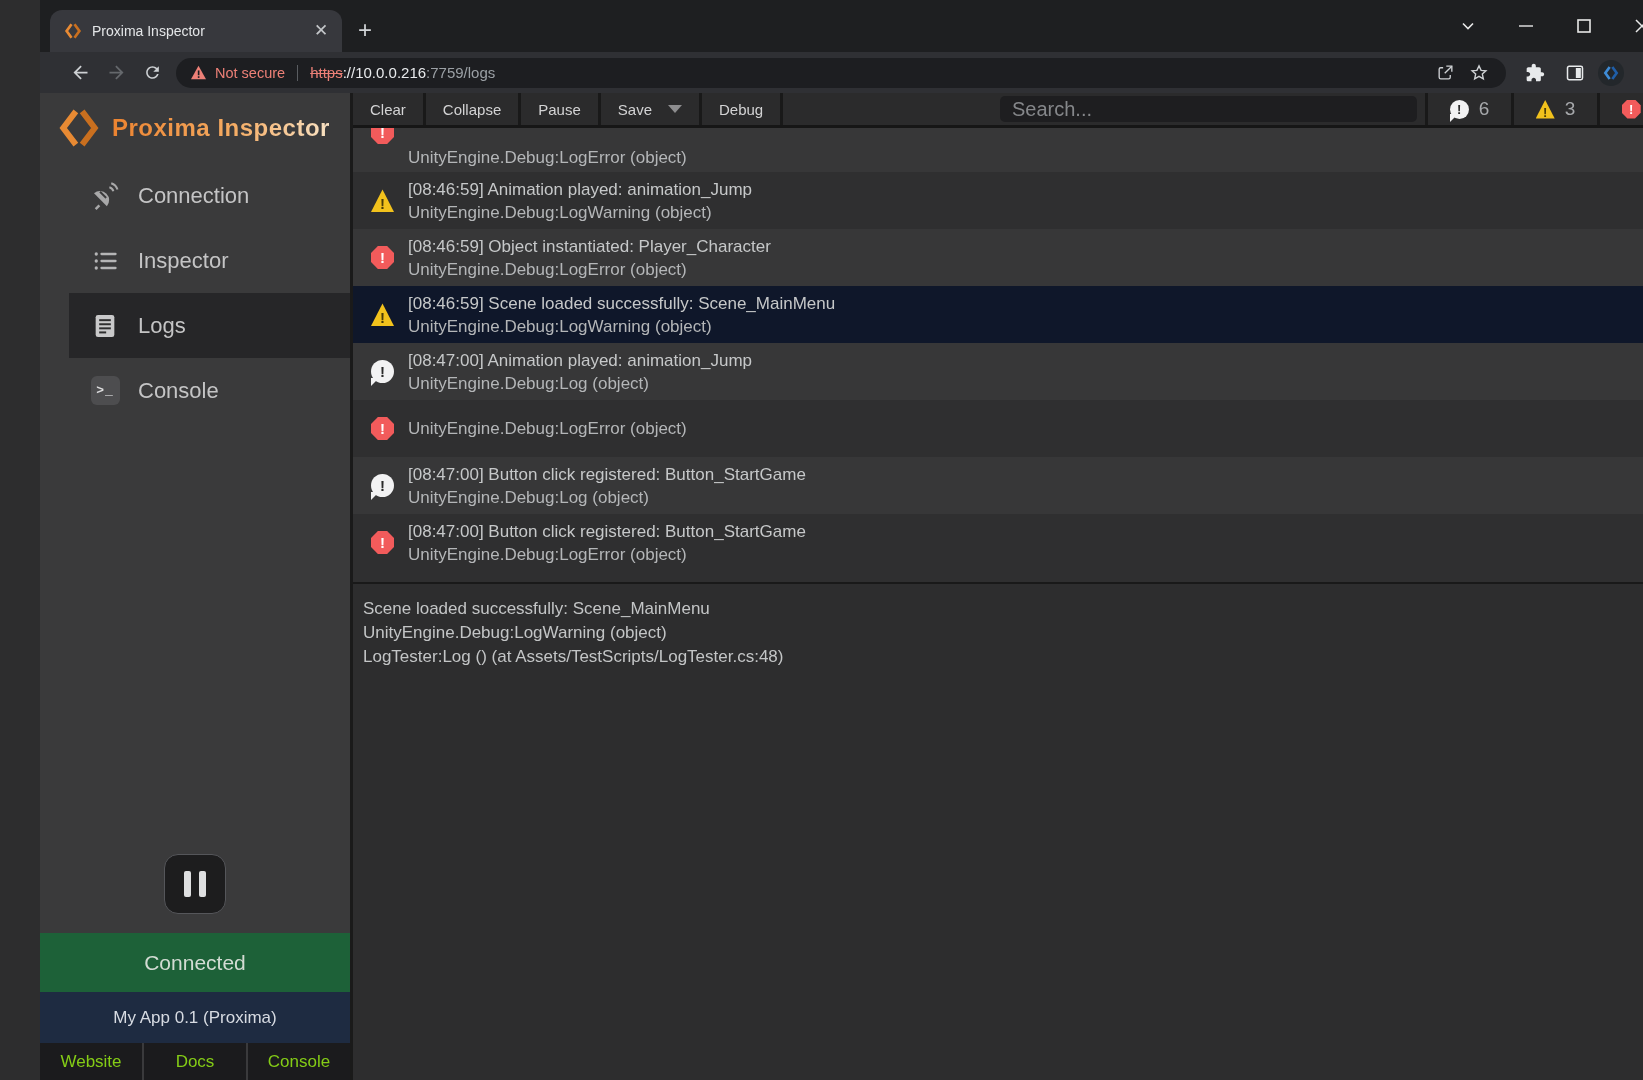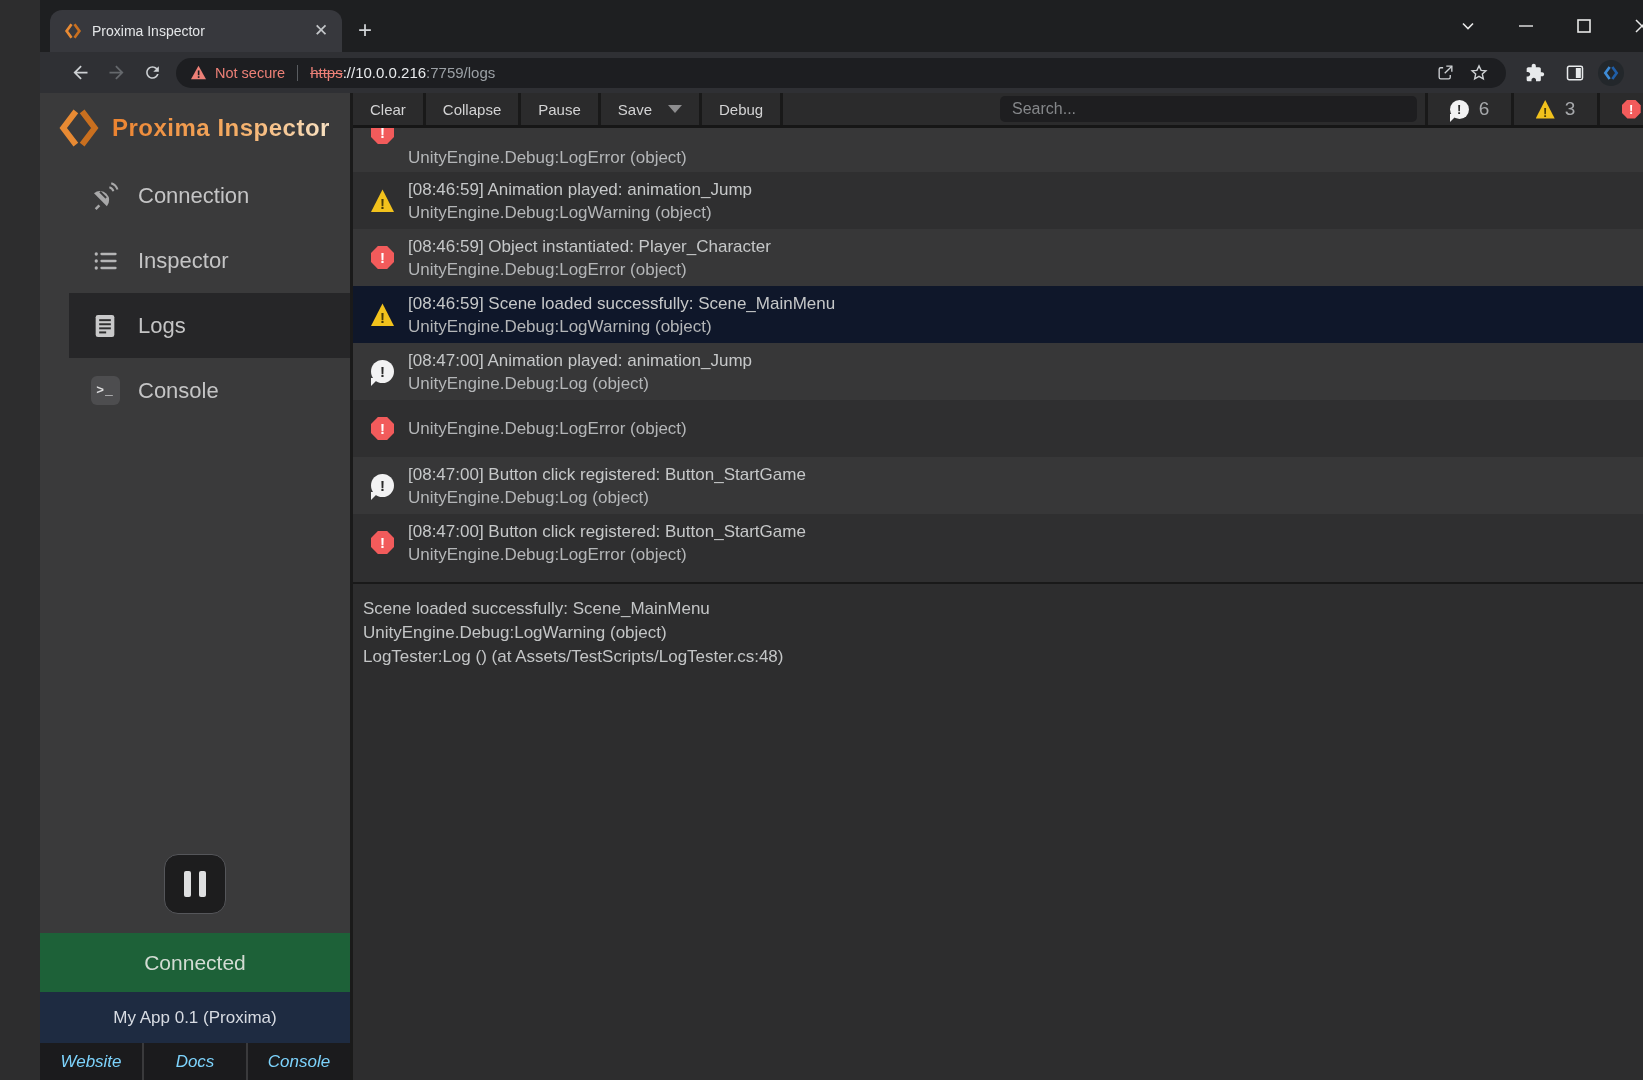--- a/index.html
+++ b/index.html
@@ -62,35 +62,35 @@
   .side-spacer { flex:1; }
   .pause-wrap { display:flex; justify-content:center; padding-bottom:19px; }
   .pause-btn { width:62px; height:60px; background:#1d1d1e; border:1px solid #55565a;
                border-radius:14px; display:flex; align-items:center; justify-content:center; gap:8px; }
   .pause-bar { width:7px; height:26px; background:#dfe0e1; border-radius:2px; }
   .status-bar { height:59px; background:#1d6138; color:#d3dcd3; font-size:21px;
                 display:flex; align-items:center; justify-content:center; flex:none; }
   .appinfo-bar { height:51px; background:#1e2b41; color:#d7dbe2; font-size:17px;
                  display:flex; align-items:center; justify-content:center; flex:none; }
   .side-footer { height:37px; background:#1b1b1d; display:flex; flex:none; }
-  .foot-link { flex:1; display:flex; align-items:center; justify-content:center; color:#7dd3fc;
-               font-size:17px;font-style:italic; }
+  .foot-link { flex:1; display:flex; align-items:center; justify-content:center; color:#84cc16;
+               font-size:17px; }
   .foot-link + .foot-link { border-left:2px solid #3a3a3c; }
 
   
   .main { flex:1; display:flex; flex-direction:column; border-left:3px solid #1a1a1a; min-width:0; }
   .log-toolbar { height:35px; background:#2b2b2c; border-bottom:3px solid #161616;
                  display:flex; align-items:stretch; flex:none; }
   .tbtn { display:flex; align-items:center; padding:0 17px; color:#d3d3d4; font-size:15px;
           border-right:3px solid #191919; white-space:nowrap; }
   .tbtn .caret { width:0; height:0; border-left:7px solid transparent; border-right:7px solid transparent;
                  border-top:8px solid #8d8d8f; margin-left:16px; }
   .tb-spacer { flex:1; }
   .search-input { width:417px; height:26px; align-self:center; margin-right:8px; background:#1e1e20;
-                  border:none; border-radius:5px; color:#c8c8c9; font-size:16px; padding:0 12px;
+                  border:none; border-radius:5px; color:#c8c8c9; font-size:20px; padding:0 12px;
                   font-family:"Liberation Sans",sans-serif; outline:none; }
   .search-input::placeholder { color:#85878a; }
   .badge { width:86px; border-left:3px solid #191919; display:flex; align-items:center;
            justify-content:center; gap:10px; color:#a6a8ab; font-size:19px; flex:none; }
 
   
   .lvl { position:relative; width:23px; height:23px; flex:none; display:flex; align-items:center;
          justify-content:center; font-weight:700; }
   .lvl.small { width:19px; height:19px; }
   .lvl::after { content:"!"; font-size:15px; line-height:1; }

